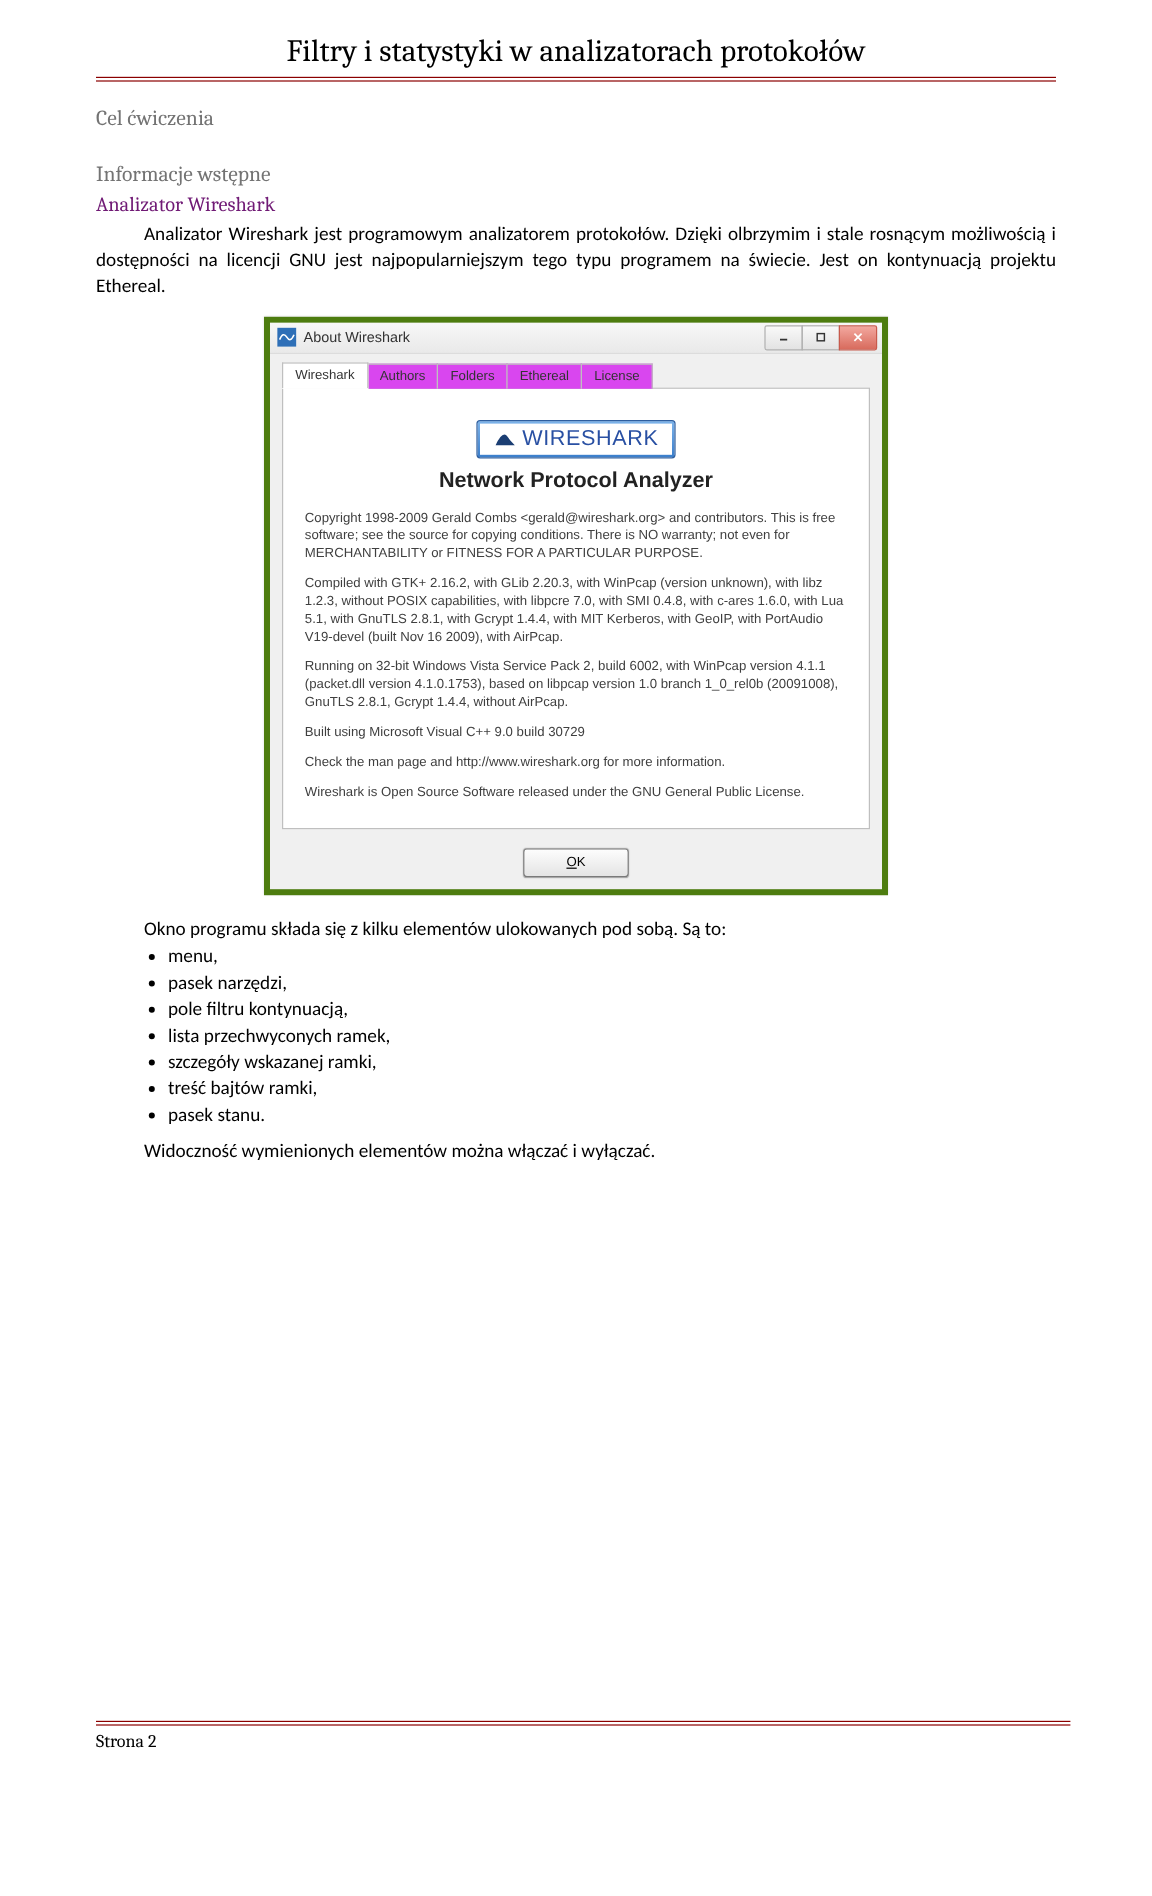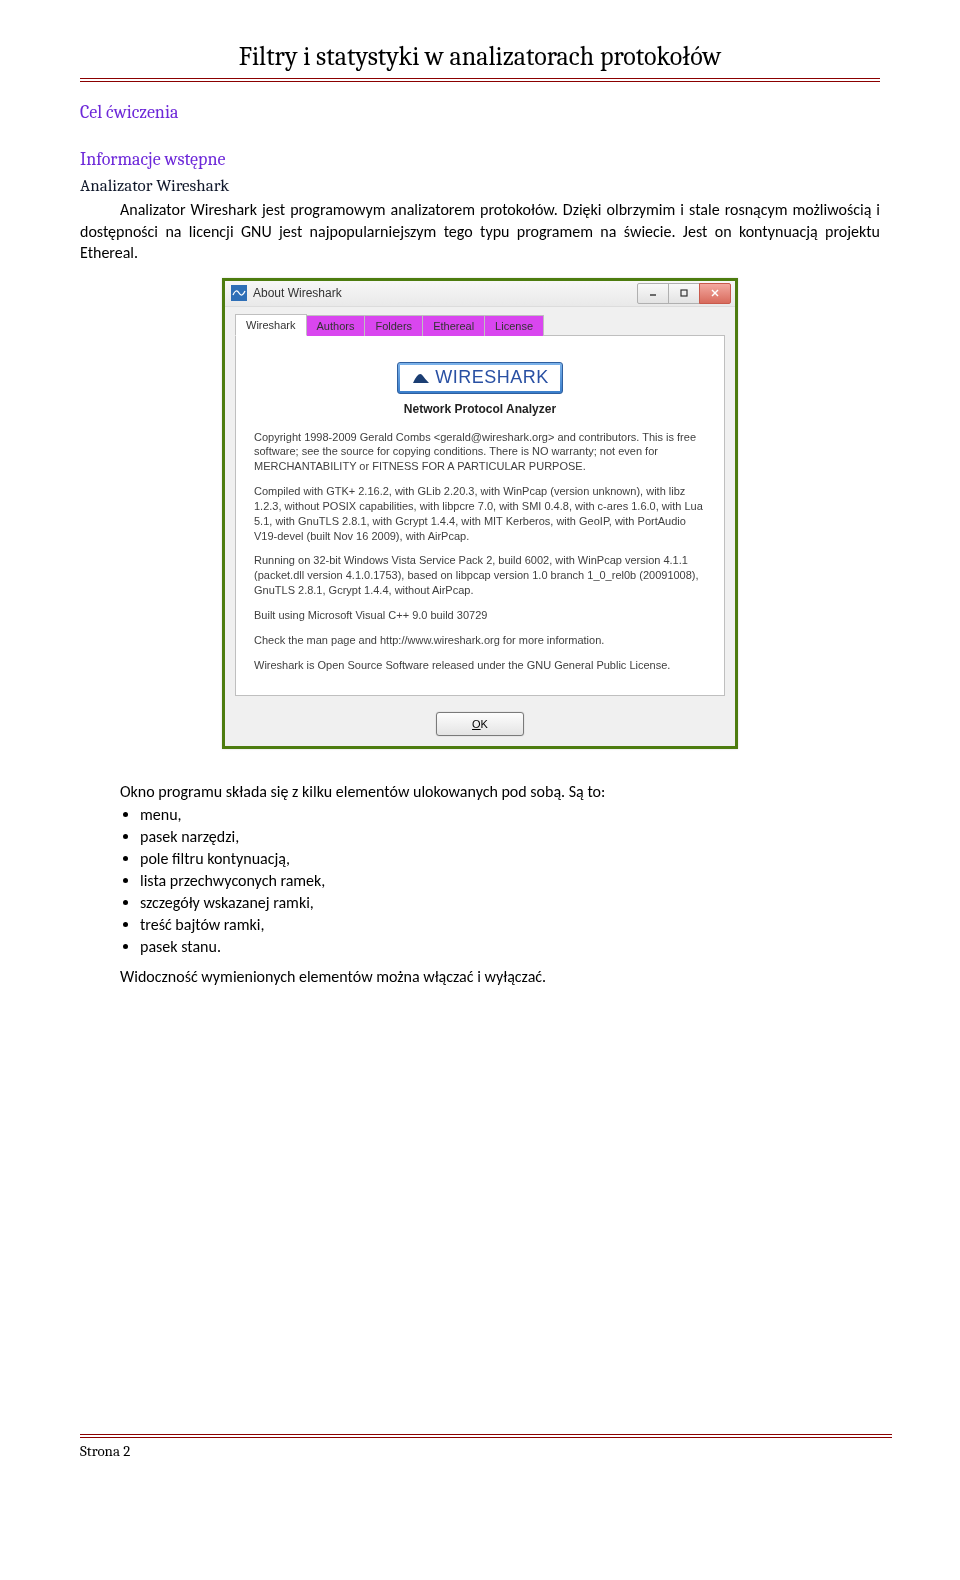--- a/index.html
+++ b/index.html
@@ -5,44 +5,44 @@
   body {
     margin: 0;
     padding: 0;
     font-family: Cambria, Georgia, serif;
     background: #fff;
     color: #000;
     width: 960px;
     font-size: 15px;
   }
   .page {
-    padding: 42px 80px 40px 80px;
+    padding: 28px 80px 40px 80px;
     position: relative;
     min-height: 1500px;
     box-sizing: border-box;
   }
   .header-title {
     text-align: center;
     font-size: 26px;
     font-family: Cambria, Georgia, serif;
     margin-bottom: 6px;
     color: #000;
   }
   .double-rule {
     border-top: 4px double #8b0000;
     margin-bottom: 20px;
   }
   .section-heading {
-    color: #6d28d9;
+    color: #737373;
     font-family: Cambria, Georgia, serif;
     font-size: 18px;
     margin: 14px 0 2px 0;
   }
   .sub-heading {
-    color: #0f172a;
+    color: #701a75;
     font-family: Cambria, Georgia, serif;
     font-size: 17px;
     margin: 6px 0 4px 0;
   }
   .body-text {
     font-family: Calibri, Arial, sans-serif;
     font-size: 16px;
     line-height: 1.35;
     margin: 4px 0 14px 0;
     text-align: justify;
@@ -59,22 +59,22 @@
     font-family: Calibri, Arial, sans-serif;
     font-size: 16px;
   }
   ul.bullets li {
     margin: 3px 0;
   }
 
   
   .about-dialog {
     width: 510px;
-    margin: 4px auto 32px auto;
-    border: 3px solid #4d7c0f;
+    margin: 4px auto 18px auto;
+    border: 5px solid #4d7c0f;
     background: #f0f0f0;
     font-family: "Segoe UI", Tahoma, sans-serif;
     font-size: 11px;
     box-shadow: 0 0 2px rgba(0,0,0,0.15);
   }
   .titlebar {
     background: linear-gradient(to bottom, #f7f7f7, #e9e9e9);
     display: flex;
     align-items: center;
     height: 26px;
@@ -159,21 +159,21 @@
     font-family: Impact, Arial, sans-serif;
     font-size: 18px;
     letter-spacing: 0.5px;
   }
   .ws-logo-inner .fin {
     display:inline-block;
     vertical-align:middle;
     margin-right:4px;
   }
   .npa {
-    font-size: 12px;
+    font-size: 18px;
     font-weight: bold;
     color: #222;
     margin: 4px 0 14px 0;
   }
   .about-text {
     text-align: left;
     font-size: 11px;
     color: #3f3f3f;
     line-height: 1.35;
   }

